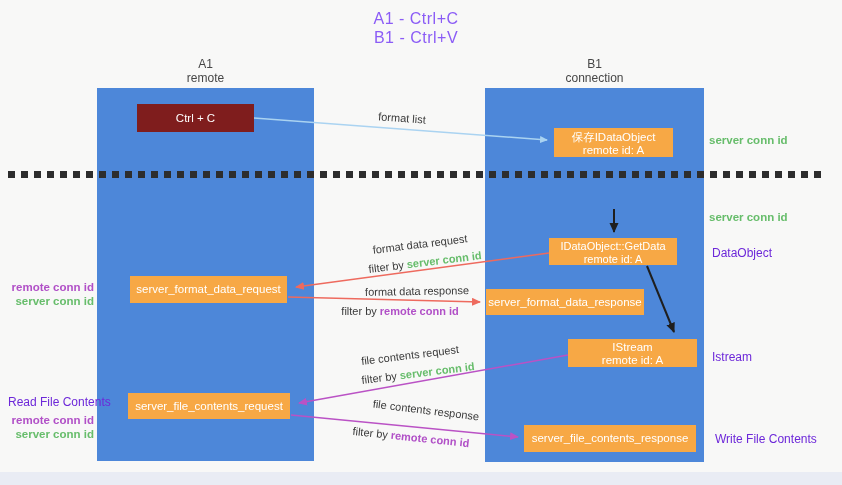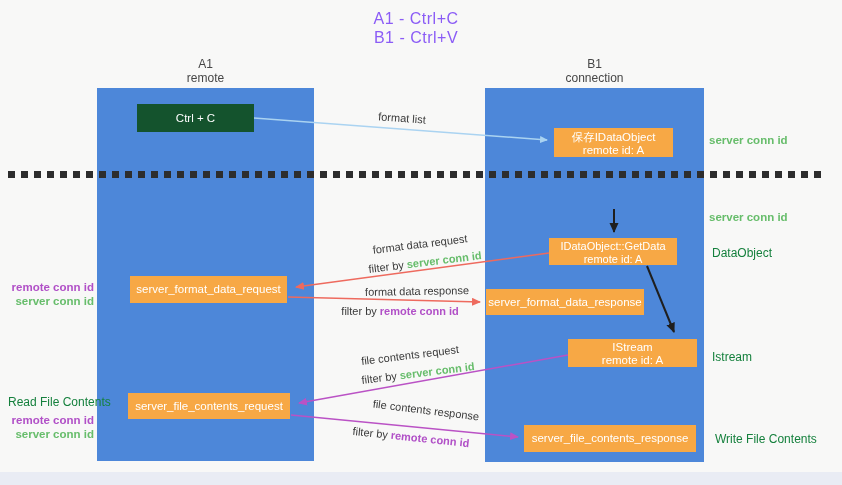--- a/index.html
+++ b/index.html
@@ -17,35 +17,35 @@
   #lane-header-right { left:485px; width:219px; }
 
   .lane { top:88px; height:373px; background:#4d87d9; }
   #lane-left  { left:97px;  width:217px; }
   #lane-right { left:485px; width:219px; height:374px; }
 
   #dotted-line { left:8px; top:171px; width:815px; height:7px;
     background:repeating-linear-gradient(90deg,#2d2d2d 0 7px,rgba(0,0,0,0) 7px 13px); }
 
   .node { color:#ffffff; text-align:center; font-size:11.5px; }
-  .node.green  { background:#14532d; }
+  .node.green  { background:#7f1d1d; }
   .node.orange { background:#f7a845; }
   .node.two-line { line-height:13px; padding-top:2px; display:flex; flex-direction:column; justify-content:center; }
 
   #node-ctrl-c   { left:137px; top:104px; width:117px; height:28px; line-height:28px; }
   #node-save-obj { left:554px; top:128px; width:119px; height:29px; }
   #node-ctrl-v   { left:555px; top:181px; width:118px; height:27px; line-height:27px; }
   #node-getdata  { left:549px; top:238px; width:128px; height:27px; font-size:11px; }
   #node-istream  { left:568px; top:339px; width:129px; height:28px; }
   #node-fmt-req  { left:130px; top:276px; width:157px; height:27px; line-height:27px; }
   #node-fmt-resp { left:486px; top:289px; width:158px; height:26px; line-height:26px; }
   #node-file-req { left:128px; top:393px; width:162px; height:26px; line-height:26px; }
   #node-file-resp{ left:524px; top:425px; width:172px; height:27px; line-height:27px; }
 
-  .margin-label { font-size:12px; color:#15803d; white-space:nowrap; }
+  .margin-label { font-size:12px; color:#6d28d9; white-space:nowrap; }
   .conn-green  { color:#67bd6b; font-weight:bold; font-size:11.5px; }
   .conn-purple { color:#b150c7; font-weight:bold; font-size:11.5px; }
 
   #server-conn-top { left:709px; top:134px; }
   #server-conn-mid { left:709px; top:211px; }
   #label-dataobject { left:712px; top:246px; }
   #label-istream    { left:712px; top:350px; }
   #label-write-file { left:715px; top:432px; }
   #label-read-file  { left:8px;  top:395px; }
 

